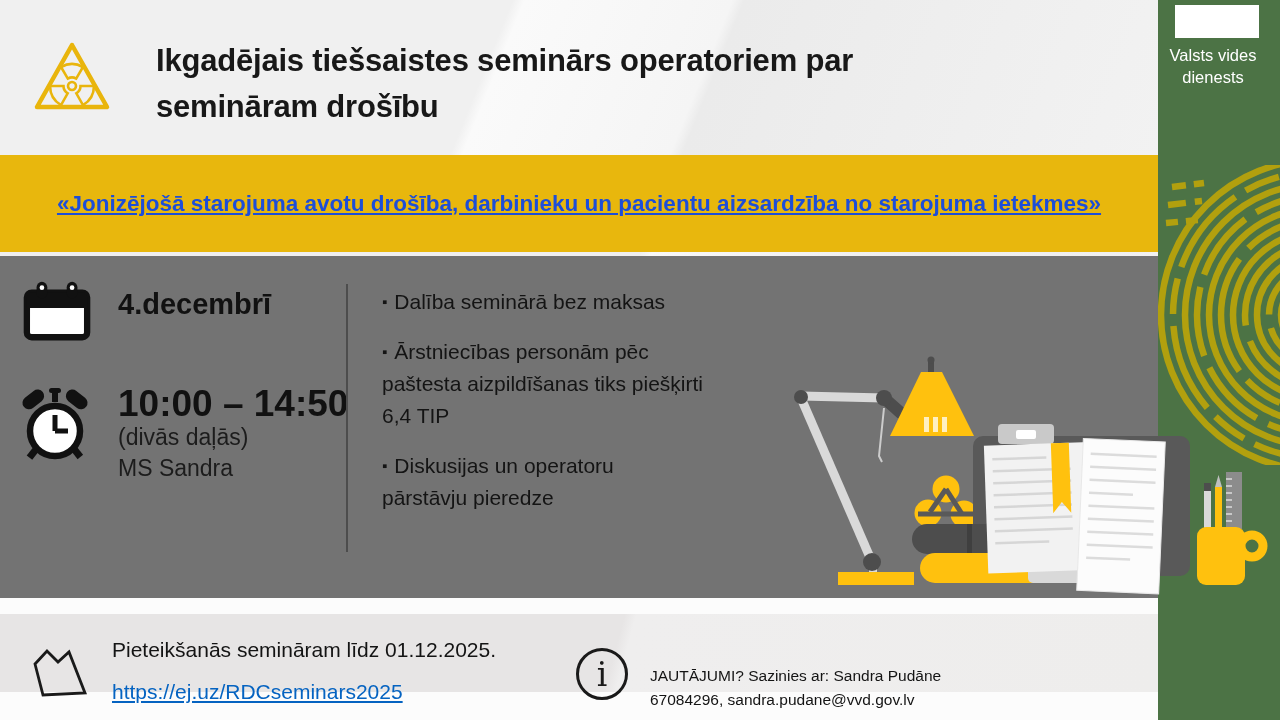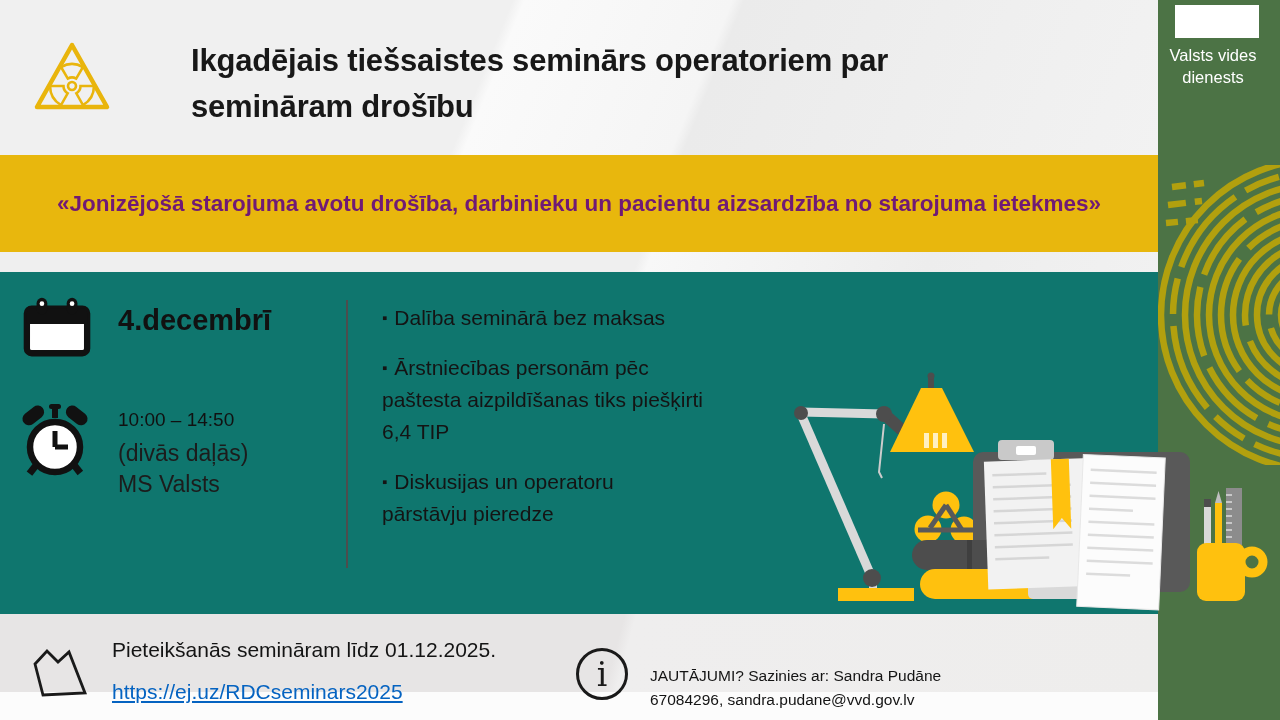--- a/index.html
+++ b/index.html
@@ -4,38 +4,38 @@
 <style>
   * { margin:0; padding:0; box-sizing:border-box; }
   html,body { width:1280px; height:720px; }
   body { font-family:"Liberation Sans", sans-serif; background:#fff; overflow:hidden; }
   .slide { position:relative; width:1280px; height:720px; background:#fcfcfc; overflow:hidden; }
 
   
   .header { position:absolute; left:0; top:0; width:1158px; height:155px;
             background:linear-gradient(112deg,#f0f0f0 0%,#f0f0f0 42%,#fafafa 43%,#f5f5f5 60%,#ebebeb 61%,#f2f2f2 100%); }
   .radiation-badge { position:absolute; left:32px; top:38px; width:80px; height:82px; }
-  .title-wrap { position:absolute; left:156px; top:38px; width:920px;margin-left:35px; }
+  .title-wrap { position:absolute; left:156px; top:38px; width:920px; }
   .title-line { font-size:31px; font-weight:bold; color:#181818; line-height:46px; letter-spacing:-0.2px; }
 
   
   .banner { position:absolute; left:0; top:155px; width:1158px; height:97px; background:#e8b70d;
             display:flex; align-items:center; justify-content:center; }
-  .banner-text { font-size:22.5px; font-weight:bold; color:#701a75; padding:0 26px; }
+  .banner-text { font-size:22.5px; font-weight:bold; color:#1d4ed8; padding:0 26px;text-decoration:underline; }
 
   .substrip { position:absolute; left:0; top:252px; width:1158px; height:20px;
               background:linear-gradient(110deg,#efefef 0%,#efefef 55%,#f8f8f8 56%,#ededed 80%,#f1f1f1 100%); }
 
   
-  .content { position:absolute; left:0; top:272px; width:1158px; height:342px; background:#0f766e; }
+  .content { position:absolute; left:0; top:256px; width:1158px; height:342px; background:#737373; }
   .calendar-icon { position:absolute; left:22px; top:24px; width:70px; height:64px; }
   .date-text { position:absolute; left:118px; top:32px; font-size:29px; font-weight:bold; color:#111; }
   .clock-icon { position:absolute; left:18px; top:130px; width:74px; height:78px; }
   .time-block { position:absolute; left:118px; top:130px; color:#111; }
-  .time-main { font-size:19px; font-weight:normal; line-height:36px; }
+  .time-main { font-size:37px; font-weight:bold; line-height:36px; }
   .time-sub { font-size:23px; line-height:31px; color:#1c1c1c; }
   .v-divider { position:absolute; left:346px; top:28px; width:2px; height:268px; background:#4d4d4d; }
 
   .bullets { position:absolute; left:382px; top:30px; width:745px; }
   .bullet { font-size:21px; color:#141414; line-height:32px; margin-bottom:14px; }
   .bullet .bm { font-size:15px; vertical-align:2px; margin-right:7px; }
   .bullet.narrow3 { width:322px; margin-top:18px; }
   .bullet.narrow4 { width:300px; margin-top:18px; }
 
   .illustration { position:absolute; left:772px; top:100px; width:500px; height:242px; z-index:5; }
@@ -103,21 +103,21 @@
       <rect x="31" y="2" width="12" height="5" rx="2.5" fill="#111"></rect>
       <rect x="34" y="4" width="6" height="12" fill="#111"></rect>
       <rect x="13" y="58" width="7" height="15" fill="#111" transform="rotate(38 16 65)"></rect>
       <rect x="54" y="58" width="7" height="15" fill="#111" transform="rotate(-38 57 65)"></rect>
       <circle cx="37" cy="45" r="25" fill="#fff" stroke="#111" stroke-width="6.5"></circle>
       <path d="M37 45 V29 M37 45 H50" fill="none" stroke="#111" stroke-width="5"></path>
     </svg>
     <div class="time-block">
       <div class="time-main">10:00 – 14:50</div>
       <div class="time-sub">(divās daļās)</div>
-      <div class="time-sub">MS Valsts</div>
+      <div class="time-sub">MS Sandra</div>
     </div>
 
     <div class="v-divider"></div>
 
     <div class="bullets">
       <div class="bullet"><span class="bm">▪</span><span>Dalība seminārā bez maksas</span></div>
       <div class="bullet narrow3"><span class="bm">▪</span><span>Ārstniecības personām pēc paštesta aizpildīšanas tiks piešķirti 6,4 TIP</span></div>
       <div class="bullet narrow4"><span class="bm">▪</span><span>Diskusijas un operatoru pārstāvju pieredze</span></div>
     </div>
 

